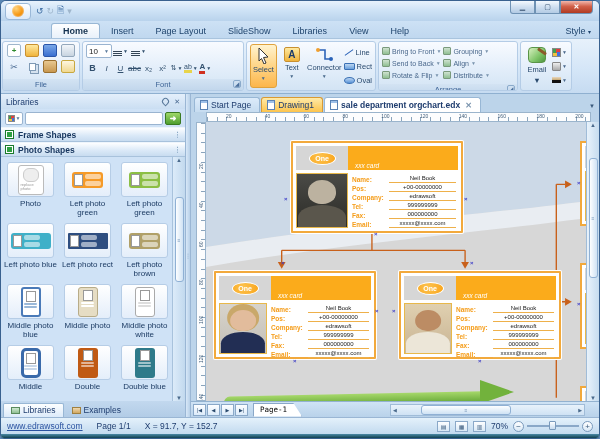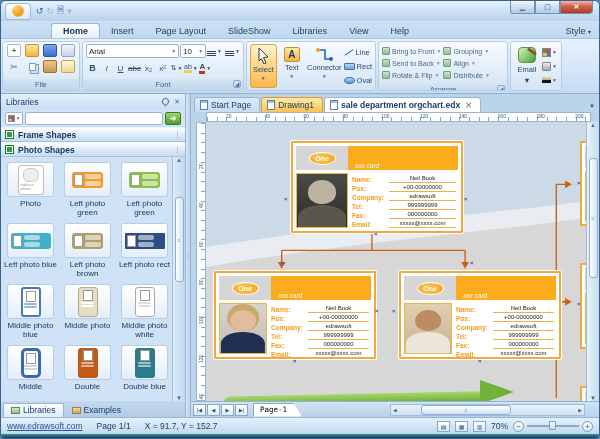--- a/index.html
+++ b/index.html
@@ -50,21 +50,21 @@
   .frow{display:flex;gap:1px;align-items:center;}
   .g-basic{width:130px;}
   .bigbtn{width:31px;height:44px;border-radius:3px;display:flex;flex-direction:column;align-items:center;justify-content:flex-start;padding-top:3px;font-size:7.5px;color:#2a4a6e;gap:1px;}
   .bigbtn.sel{background:linear-gradient(#fff3cf,#ffd88e 45%,#fcb64b);border:1px solid #dfa23d;}
   .bigbtn .dn{font-size:5px;color:#4a6a8c;}
   .minirow{display:flex;align-items:center;gap:2px;font-size:7.5px;color:#2a4a6e;height:13px;}
   .mini-col{display:flex;flex-direction:column;justify-content:center;gap:1px;}
   .sh-line{width:10px;height:0;border-top:1.5px solid #2a62b8;transform:rotate(-35deg);}
   .sh-rect{width:11px;height:7px;background:linear-gradient(#bcd6f2,#6aa0dc);border:1px solid #3a70b4;border-radius:1px;}
   .sh-oval{width:11px;height:7px;background:linear-gradient(#bcd6f2,#5a94d8);border:1px solid #3a70b4;border-radius:50%;}
-  .g-arrange{width:130px;}
+  .g-arrange{width:140px;}
   .arr-col{display:flex;flex-direction:column;justify-content:space-between;padding:1px 0;}
   .abtn{display:flex;align-items:center;gap:2px;font-size:7px;color:#4a688c;white-space:nowrap;height:12px;}
   .abtn .aic{width:8px;height:8px;border-radius:1px;background:linear-gradient(#cfe2d0,#8fbf92);border:1px solid #7a9a7c;flex:0 0 auto;}
   .abtn .arr{font-size:5px;color:#7a94ae;}
   .g-styles{width:52px;}
   .stylesbig{width:26px;height:44px;display:flex;flex-direction:column;align-items:center;padding-top:3px;font-size:7.5px;color:#2a4a6e;gap:2px;}
   .ic-styles{width:18px;height:16px;border-radius:4px;background:linear-gradient(135deg,#d8f0c0,#7ec468 60%,#4e9440);border:1px solid #5a9448;position:relative;}
   .ic-styles::after{content:"";position:absolute;right:-2px;top:2px;width:10px;height:3px;background:#8a5a2a;transform:rotate(35deg);border-radius:1px;}
   .scol{display:flex;flex-direction:column;gap:2px;padding-top:2px;}
   .sbtn{width:15px;height:12px;display:flex;align-items:center;font-size:7px;color:#4a688c;gap:1px;}
@@ -240,24 +240,20 @@
           <span class="icon16 ic-paste"></span>
           <span class="icon16 ic-brush"></span>
         </div>
       </div>
       <div class="rg-label">File</div>
     </div>
 
     <div class="rgroup g-font">
       <div class="rg-body">
         <div class="frow" style="width:100%">
-          <div class="combo" style="flex:1">
-              <span>Arial</span>
-              <span class="arr">▼</span>
-            </div>
           <div class="combo" style="width:26px">
               <span>10</span>
               <span class="arr">▼</span>
             </div>
           <div class="fbtn">
               <span style="display:inline-block;width:9px;border-top:1px solid #345;box-shadow:0 2px 0 #345,0 4px 0 #345"></span>
               <span class="arr">▼</span>
             </div>
           <div class="fbtn">
               <span style="display:inline-block;width:9px;border-top:1px solid #345;box-shadow:0 2px 0 #345,0 4px 0 #345;margin-left:2px"></span>
@@ -475,42 +471,42 @@
                   <div class="t-photo"></div>
                   <div class="t-col">
                     <div class="t-bar"></div>
                     <div class="t-bar"></div>
                   </div>
                 </div>
               </div>
               <div class="shape-label">Left photo blue</div>
             </div>
             <div class="shape-item">
+              <div class="thumb left-rect">
+                <div class="t-card">
+                  <div class="t-photo"></div>
+                  <div class="t-col">
+                    <div class="t-bar"></div>
+                    <div class="t-bar"></div>
+                  </div>
+                </div>
+              </div>
+              <div class="shape-label">Left photo rect</div>
+            </div>
+            <div class="shape-item">
               <div class="thumb left-brown">
                 <div class="t-card">
                   <div class="t-photo"></div>
                   <div class="t-col">
                     <div class="t-bar"></div>
                     <div class="t-bar"></div>
                   </div>
                 </div>
               </div>
               <div class="shape-label">Left photo brown</div>
-            </div>
-            <div class="shape-item">
-              <div class="thumb left-rect">
-                <div class="t-card">
-                  <div class="t-photo"></div>
-                  <div class="t-col">
-                    <div class="t-bar"></div>
-                    <div class="t-bar"></div>
-                  </div>
-                </div>
-              </div>
-              <div class="shape-label">Left photo rect</div>
             </div>
             <div class="shape-item">
               <div class="thumb middle-blue vert">
                 <div class="t-card">
                   <div class="t-photo"></div>
                   <div class="t-bar"></div>
                   <div class="t-bar"></div>
                 </div>
               </div>
               <div class="shape-label">Middle photo blue</div>

